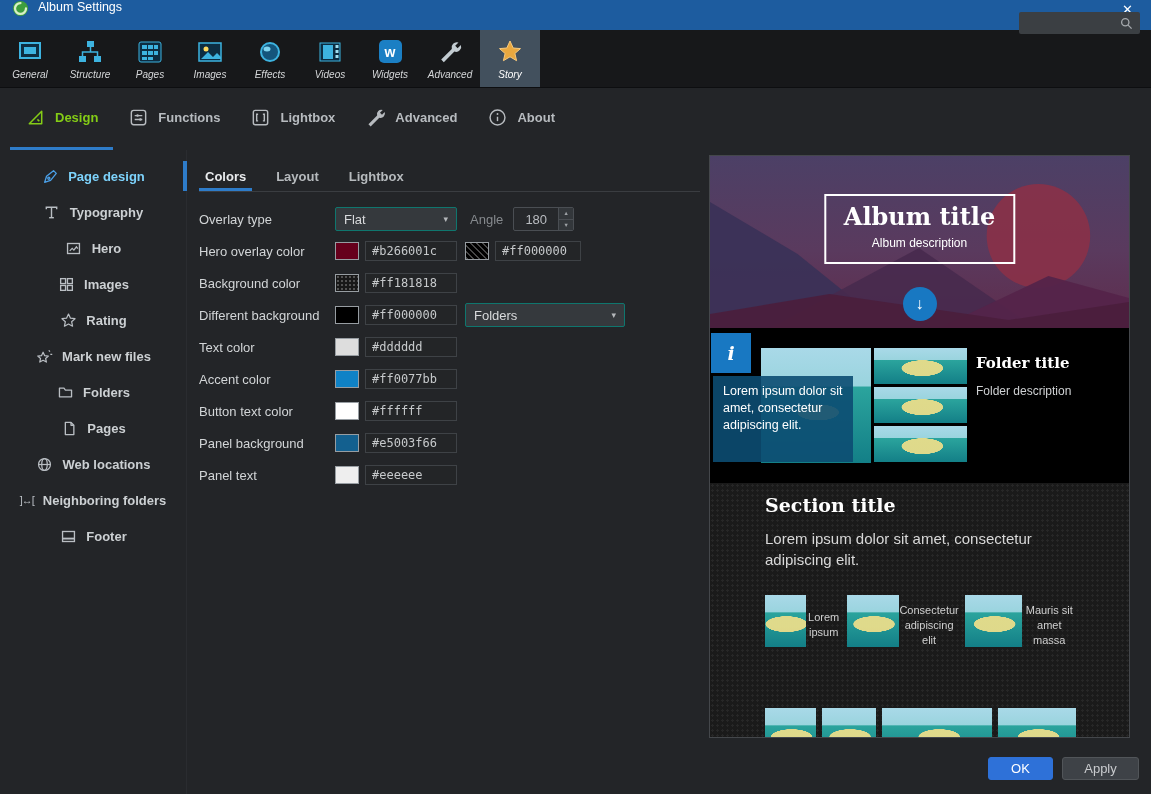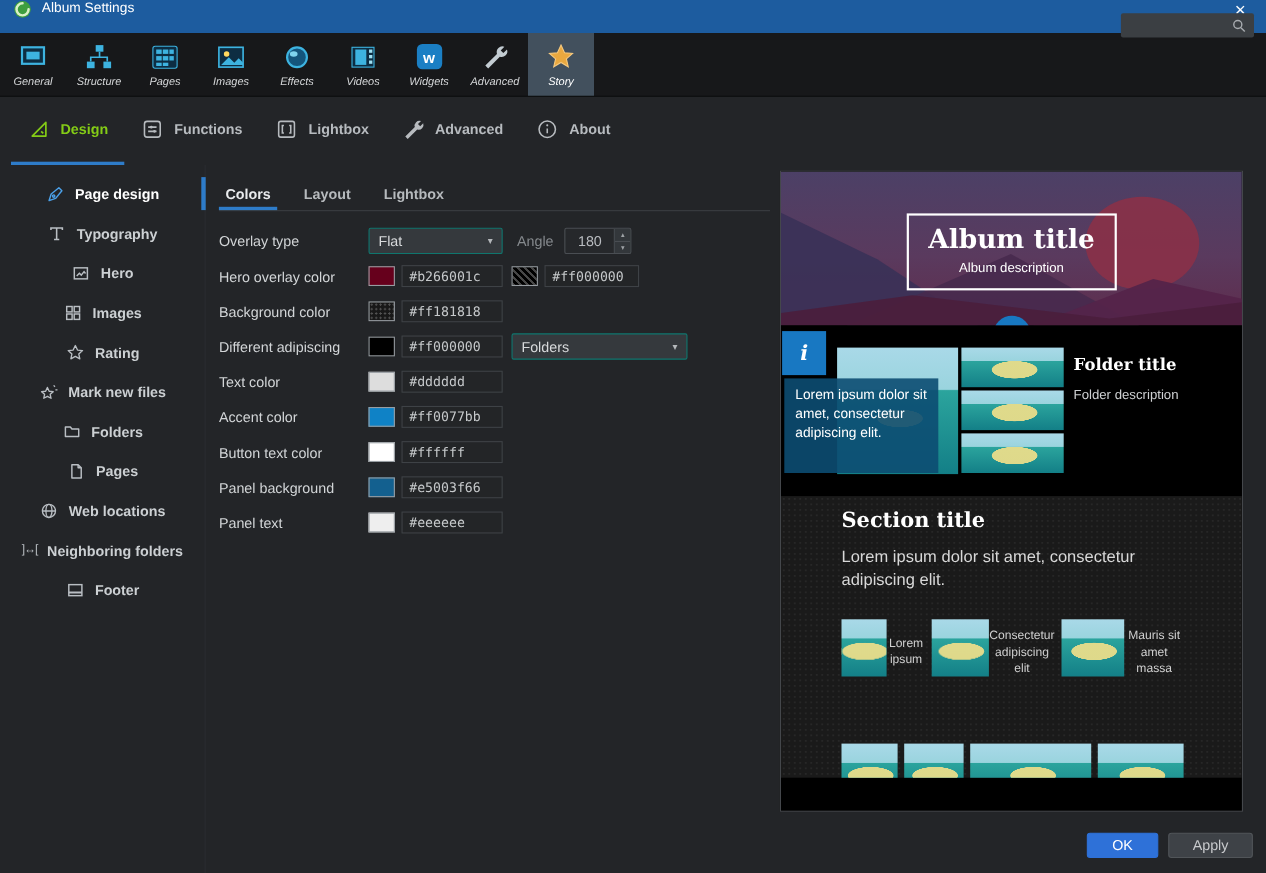--- a/index.html
+++ b/index.html
@@ -41,21 +41,21 @@
 
   
   .sidebar { position:absolute; left:0; top:150px; width:187px; height:644px;
              border-right:1px solid #2a2c30; padding-top:8px; }
   .sb-item { height:36px; display:flex; align-items:center; justify-content:center; gap:9px;
              color:#ccd0d3; cursor:pointer; position:relative; }
   .sb-label { font-size:13px; font-weight:700; }
   .sb-icon { width:18px; height:18px; display:flex; align-items:center; justify-content:center; color:#b9bec3; }
   .sb-icon svg { width:17px; height:17px; }
   .sb-icon.txt-icon { width:auto; font-size:11px; letter-spacing:-1px; white-space:nowrap; }
-  .sb-item.active { color:#ffffff; }
+  .sb-item.active { color:#7dd3fc; }
   .sb-item.active .sb-icon { color:#4ba0e8; }
   .sb-item.active::after { content:""; position:absolute; right:-1px; top:3px; width:4px; height:30px; background:#2e7cc9; }
 
   
   .content-tabs { position:absolute; left:199px; top:164px; width:501px; height:28px; display:flex;
                   border-bottom:1px solid #3a3d41; }
   .ct-tab { padding:0 6px; margin-right:18px; display:flex; align-items:center; color:#b6babd;
             font-size:13px; font-weight:700; border-bottom:3px solid transparent; cursor:pointer; }
   .ct-tab.active { color:#e9ebed; border-bottom-color:#2e7cc9; }
 
@@ -85,21 +85,21 @@
   .swatch.hatch { background-image:repeating-linear-gradient(45deg, rgba(255,255,255,0.28) 0 1.5px, transparent 1.5px 4.5px); }
   .swatch.dots { background-image:radial-gradient(rgba(255,255,255,0.25) 0.8px, transparent 1px); background-size:4px 4px; }
   .hexfield { height:20px; background:#232527; border:1px solid #3e4246; color:#c6c9cb;
               font-family:"DejaVu Sans Mono",monospace; font-size:12px; padding:0 6px; }
   .hexfield.w1 { width:92px; }
   .hexfield.w2 { width:86px; }
 
   
   .preview { position:absolute; left:709px; top:155px; width:421px; height:583px;
              border:1px solid #44474b; background:#000; overflow:hidden; }
-  .hero { position:relative; width:100%; height:140px; overflow:hidden; }
+  .hero { position:relative; width:100%; height:172px; overflow:hidden; }
   .hero-bg { position:absolute; inset:0; width:100%; height:100%; }
   .hero-box { position:absolute; left:50%; top:38px; transform:translateX(-50%); border:2px solid #fff;
               padding:6px 18px 12px; text-align:center; color:#fff; }
   .hero-title { font-family:"DejaVu Serif",serif; font-weight:700; font-size:24px; white-space:nowrap; }
   .hero-desc { font-size:12px; margin-top:5px; white-space:nowrap; }
   .hero-down { position:absolute; left:50%; top:131px; transform:translateX(-50%); width:34px; height:34px;
                border-radius:50%; background:#1878c2; color:#fff; display:flex; align-items:center;
                justify-content:center; font-size:16px; cursor:pointer; }
   .folder-strip { position:relative; width:100%; height:155px; background:#000; }
   .info-badge { position:absolute; left:1px; top:5px; width:40px; height:40px; background:#1878c2;
@@ -440,21 +440,21 @@
 
   <div class="frow">
     <div class="flabel">Background color</div>
     <div class="fields">
       <button class="swatch dots" style="background-color: rgb(24, 24, 24);"></button>
       <input class="hexfield w1" value="#ff181818" style="">
     </div>
   </div>
 
   <div class="frow">
-    <div class="flabel">Different adipiscing</div>
+    <div class="flabel">Different background</div>
     <div class="fields">
       <button class="swatch" style="background-color: rgb(0, 0, 0);"></button>
       <input class="hexfield w1" value="#ff000000" style="">
       <div class="dd w-folders">
         <span>Folders</span>
         <span class="dd-arrow">▾</span>
       </div>
     </div>
   </div>
 

